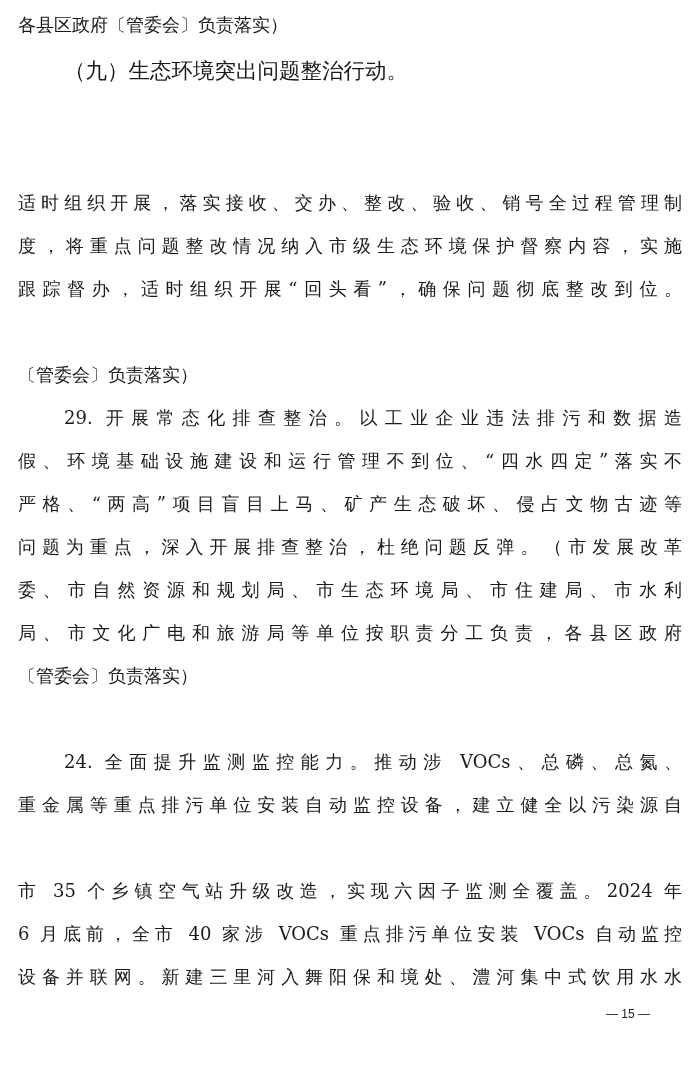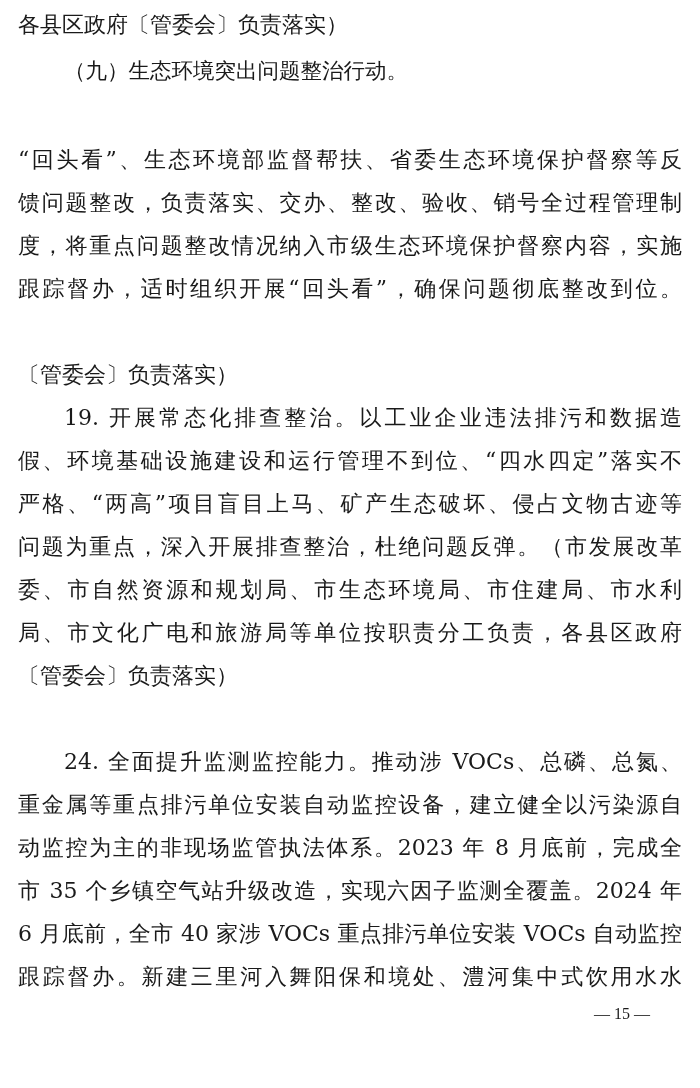--- a/index.html
+++ b/index.html
@@ -19,21 +19,21 @@
     position: absolute;
     left: 0; top: 0;
     width: 700px;
     height: 1088px;
   }
   .line {
     position: absolute;
     left: 18px;
     width: 664px;
     height: 30px;
-    font-size: 22px;
+    font-size: 18px;
     line-height: 30px;
     white-space: nowrap;
     text-align: justify;
     text-align-last: justify;
     letter-spacing: 0px;
   }
   .line.last {
     text-align-last: left;
   }
   .line.indent {
@@ -42,45 +42,43 @@
   }
   .line.heading {
     font-family: Liberation Sans, sans-serif;
     text-align-last: left;
     font-size: 21.5px;
   }
   .page-number {
     position: absolute;
     right: 50px;
     top: 1000px;
-    font-size: 16px;
+    font-size: 12px;
     line-height: 28px;
     white-space: nowrap;
-    font-family: Liberation Serif, serif;
+    font-family: Liberation Sans, sans-serif;
   }
 </style>
 </head>
 <body>
 
 <div class="page">
   <div class="line last" style="top:10px">各县区政府〔管委会〕负责落实）</div>
   <div class="line indent heading" style="top:56px">（九）生态环境突出问题整治行动。</div>
-  <div class="line" style="top:145px">“回头看”、生态环境部监督帮扶、省委生态环境保护督察等反</div>
-  <div class="line" style="top:188px">馈问题整改，负责落实、交办、整改、验收、销号全过程管理制</div>
+  <div class="line" style="top:188px">适时组织开展，落实接收、交办、整改、验收、销号全过程管理制</div>
   <div class="line" style="top:231px">度，将重点问题整改情况纳入市级生态环境保护督察内容，实施</div>
   <div class="line" style="top:274px">跟踪督办，适时组织开展“回头看”，确保问题彻底整改到位。</div>
   <div class="line last" style="top:360px">〔管委会〕负责落实）</div>
-  <div class="line indent" style="top:403px">19. 开展常态化排查整治。以工业企业违法排污和数据造</div>
+  <div class="line indent" style="top:403px">29. 开展常态化排查整治。以工业企业违法排污和数据造</div>
   <div class="line" style="top:446px">假、环境基础设施建设和运行管理不到位、“四水四定”落实不</div>
   <div class="line" style="top:489px">严格、“两高”项目盲目上马、矿产生态破坏、侵占文物古迹等</div>
   <div class="line" style="top:575px">委、市自然资源和规划局、市生态环境局、市住建局、市水利</div>
   <div class="line" style="top:532px">问题为重点，深入开展排查整治，杜绝问题反弹。（市发展改革</div>
   <div class="line" style="top:618px">局、市文化广电和旅游局等单位按职责分工负责，各县区政府</div>
   <div class="line last" style="top:661px">〔管委会〕负责落实）</div>
   <div class="line indent" style="top:747px">24. 全面提升监测监控能力。推动涉 VOCs、总磷、总氮、</div>
   <div class="line" style="top:790px">重金属等重点排污单位安装自动监控设备，建立健全以污染源自</div>
-  <div class="line" style="top:833px">动监控为主的非现场监管执法体系。2023 年 8 月底前，完成全</div>
   <div class="line" style="top:876px">市 35 个乡镇空气站升级改造，实现六因子监测全覆盖。2024 年</div>
   <div class="line" style="top:919px">6 月底前，全市 40 家涉 VOCs 重点排污单位安装 VOCs 自动监控</div>
-  <div class="line" style="top:962px">跟踪督办。新建三里河入舞阳保和境处、澧河集中式饮用水水</div>
+  <div class="line" style="top:962px">设备并联网。新建三里河入舞阳保和境处、澧河集中式饮用水水</div>
 
   <div class="page-number">— 15 —</div>
 </div>
 
 </body></html>

